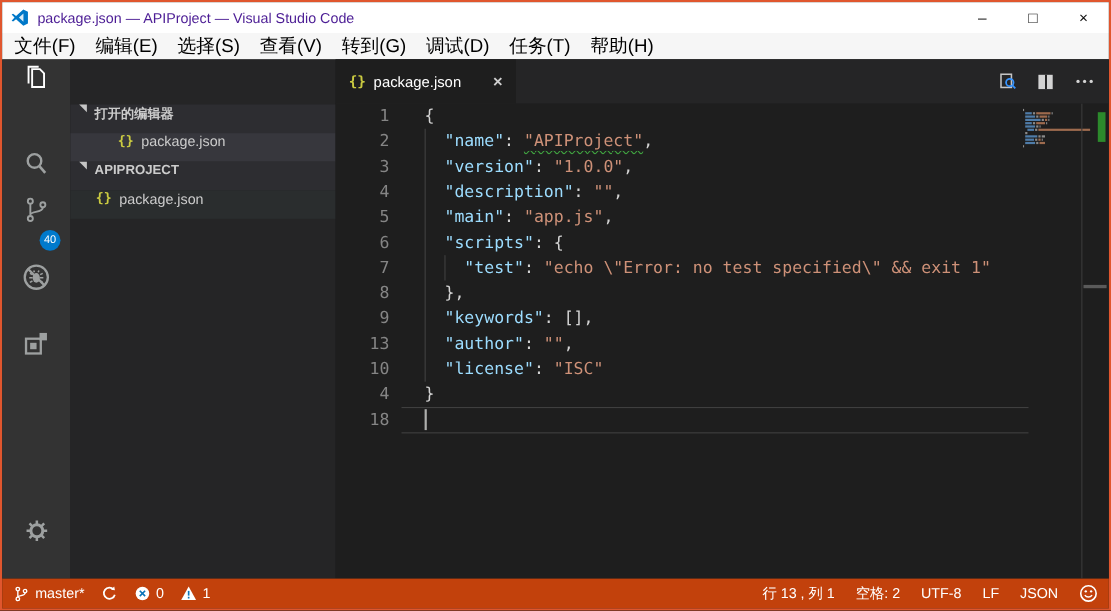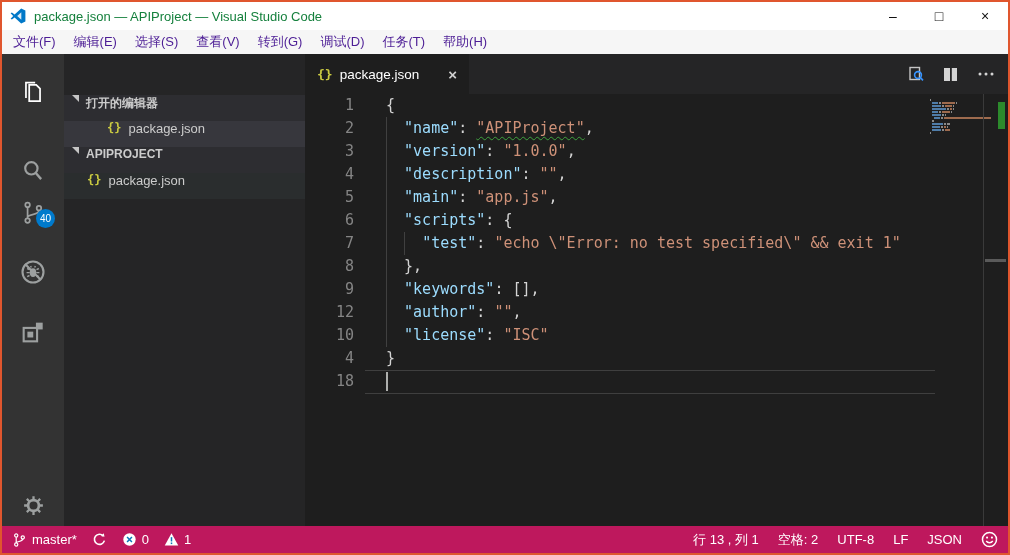--- a/index.html
+++ b/index.html
@@ -7,33 +7,33 @@
   body {
     font-family: "Liberation Sans", "DejaVu Sans", sans-serif;
     background:#1e1e1e; position:relative; overflow:hidden;
   }
   #app{ position:absolute; inset:0; border:2px solid #e0562e; background:#1e1e1e; }
 
   
   #titlebar{ position:absolute; top:0; left:0; right:0; height:28px; background:#ffffff;
     display:flex; align-items:center; }
   #titlebar .logo{ margin:0 8px 0 8px; width:16px; height:16px; flex:none; }
-  #titlebar .title{ font-size:13px; color:#15803d; white-space:nowrap; }
+  #titlebar .title{ font-size:13px; color:#4c1d95; white-space:nowrap; }
   .win-controls{ margin-left:auto; display:flex; height:28px; }
   .wc{ width:46px; height:28px; display:flex; align-items:center; justify-content:center;
        font-size:14px; color:#111; cursor:default; }
 
   
   #menubar{ position:absolute; top:28px; left:0; right:0; height:24px; background:#f6f6f6;
     display:flex; align-items:center; padding-left:2px; }
-  .menu-item{ padding:0 9px; font-size:13px; color:#4c1d95; line-height:24px; }
+  .menu-item{ padding:0 9px; font-size:17px; color:#000000; line-height:24px; }
 
   
   #activitybar{ position:absolute; top:52px; bottom:27px; left:0; width:62px; background:#333333; }
-  .ai{ position:absolute; left:0; width:62px; height:48px; display:flex; align-items:flex-end; justify-content:center; }
+  .ai{ position:absolute; left:0; width:62px; height:48px; display:flex; align-items:flex-start; justify-content:center; }
   .ai svg{ display:block; }
   .badge{ position:absolute; right:9px; bottom:-2px; min-width:19px; height:19px; border-radius:10px;
     background:#007acc; color:#fff; font-size:10px; display:flex; align-items:center; justify-content:center;
     padding:0 3px; }
 
   
   #sidebar{ position:absolute; top:52px; bottom:27px; left:62px; width:241px; background:#252526; }
   .sb-title{ height:41px; line-height:41px; padding-left:20px; font-size:13px; color:#bcbcbc; }
   .sb-rows{ position:absolute; top:41px; left:0; right:0; }
   .sb-row{ height:26px; display:flex; align-items:flex-start; font-size:13px; color:#cccccc; white-space:nowrap; }
@@ -74,21 +74,21 @@
 
   #minimap{ position:absolute; right:26px; top:5px; width:52px; }
   .mm-row{ height:2px; margin-bottom:1px; display:flex; }
   .mm-seg{ height:2px; flex:none; }
 
   #ruler{ position:absolute; right:0; top:0; bottom:0; width:25px; border-left:1px solid #3a3a3a; }
   #ruler-green{ position:absolute; right:3px; top:8px; width:7px; height:27px; background:#2c8a2c; }
   #ruler-dash{ position:absolute; left:1px; top:165px; width:21px; height:3px; background:#5a5a5a; }
 
   
-  #statusbar{ position:absolute; bottom:0; left:0; right:0; height:27px; background:#be185d;
+  #statusbar{ position:absolute; bottom:0; left:0; right:0; height:27px; background:#c2410c;
     display:flex; align-items:center; color:#ffffff; font-size:13px; }
   .sb-left{ display:flex; align-items:center; gap:15px; padding-left:10px; }
   .sb-right{ margin-left:auto; display:flex; align-items:center; gap:19px; padding-right:10px; }
   .seg{ display:flex; align-items:center; gap:5px; white-space:nowrap; }
   .seg svg{ display:block; }
 </style>
 </head>
 <body>
 
 <div id="app">
@@ -212,21 +212,21 @@
       <div id="code">
           <div class="line-row"><span class="ln">1</span><span class="lc"><span class="tok pun">{</span></span></div>
           <div class="line-row"><span class="ln">2</span><span class="lc"><span class="tok ws">  </span><span class="tok key">"name"</span><span class="tok pun">: </span><span class="tok str-wavy">"APIProject"</span><span class="tok pun">,</span></span></div>
           <div class="line-row"><span class="ln">3</span><span class="lc"><span class="tok ws">  </span><span class="tok key">"version"</span><span class="tok pun">: </span><span class="tok str">"1.0.0"</span><span class="tok pun">,</span></span></div>
           <div class="line-row"><span class="ln">4</span><span class="lc"><span class="tok ws">  </span><span class="tok key">"description"</span><span class="tok pun">: </span><span class="tok str">""</span><span class="tok pun">,</span></span></div>
           <div class="line-row"><span class="ln">5</span><span class="lc"><span class="tok ws">  </span><span class="tok key">"main"</span><span class="tok pun">: </span><span class="tok str">"app.js"</span><span class="tok pun">,</span></span></div>
           <div class="line-row"><span class="ln">6</span><span class="lc"><span class="tok ws">  </span><span class="tok key">"scripts"</span><span class="tok pun">: </span><span class="tok pun">{</span></span></div>
           <div class="line-row"><span class="ln">7</span><span class="lc"><span class="tok ws">    </span><span class="tok key">"test"</span><span class="tok pun">: </span><span class="tok str">"echo \"Error: no test specified\" &amp;&amp; exit 1"</span></span></div>
           <div class="line-row"><span class="ln">8</span><span class="lc"><span class="tok ws">  </span><span class="tok pun">},</span></span></div>
           <div class="line-row"><span class="ln">9</span><span class="lc"><span class="tok ws">  </span><span class="tok key">"keywords"</span><span class="tok pun">: </span><span class="tok pun">[],</span></span></div>
-          <div class="line-row"><span class="ln">12</span><span class="lc"><span class="tok ws">  </span><span class="tok key">"author"</span><span class="tok pun">: </span><span class="tok str">""</span><span class="tok pun">,</span></span></div>
+          <div class="line-row"><span class="ln">13</span><span class="lc"><span class="tok ws">  </span><span class="tok key">"author"</span><span class="tok pun">: </span><span class="tok str">""</span><span class="tok pun">,</span></span></div>
           <div class="line-row"><span class="ln">10</span><span class="lc"><span class="tok ws">  </span><span class="tok key">"license"</span><span class="tok pun">: </span><span class="tok str">"ISC"</span></span></div>
           <div class="line-row"><span class="ln">4</span><span class="lc"><span class="tok pun">}</span></span></div>
           <div class="line-row"><span class="ln">18</span><span class="lc"></span></div>
         </div>
       <div class="guide" id="guide1"></div>
       <div class="guide" id="guide2"></div>
       <div id="cur-line"></div>
       <div id="caret"></div>
       <div id="minimap">
           <div class="mm-row">

